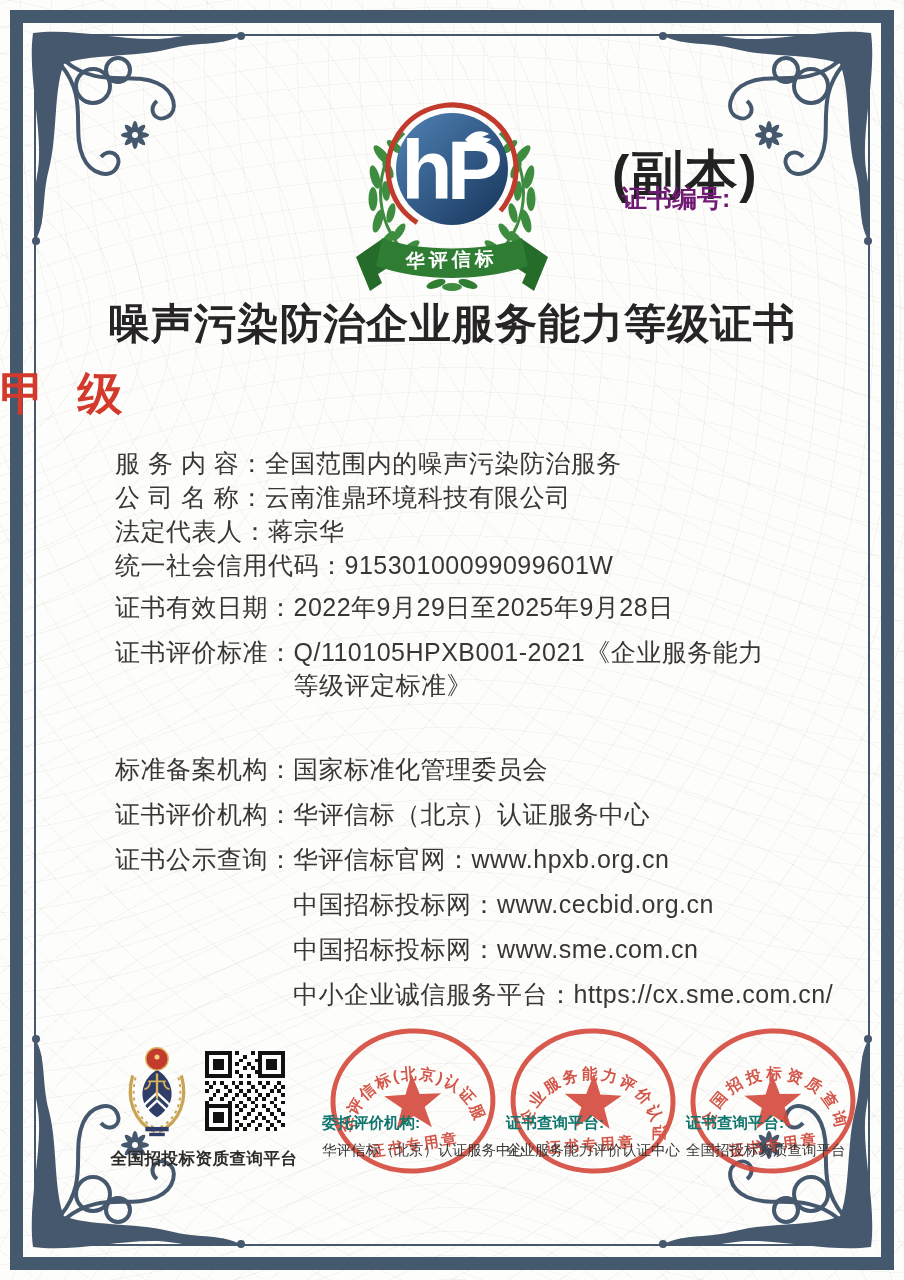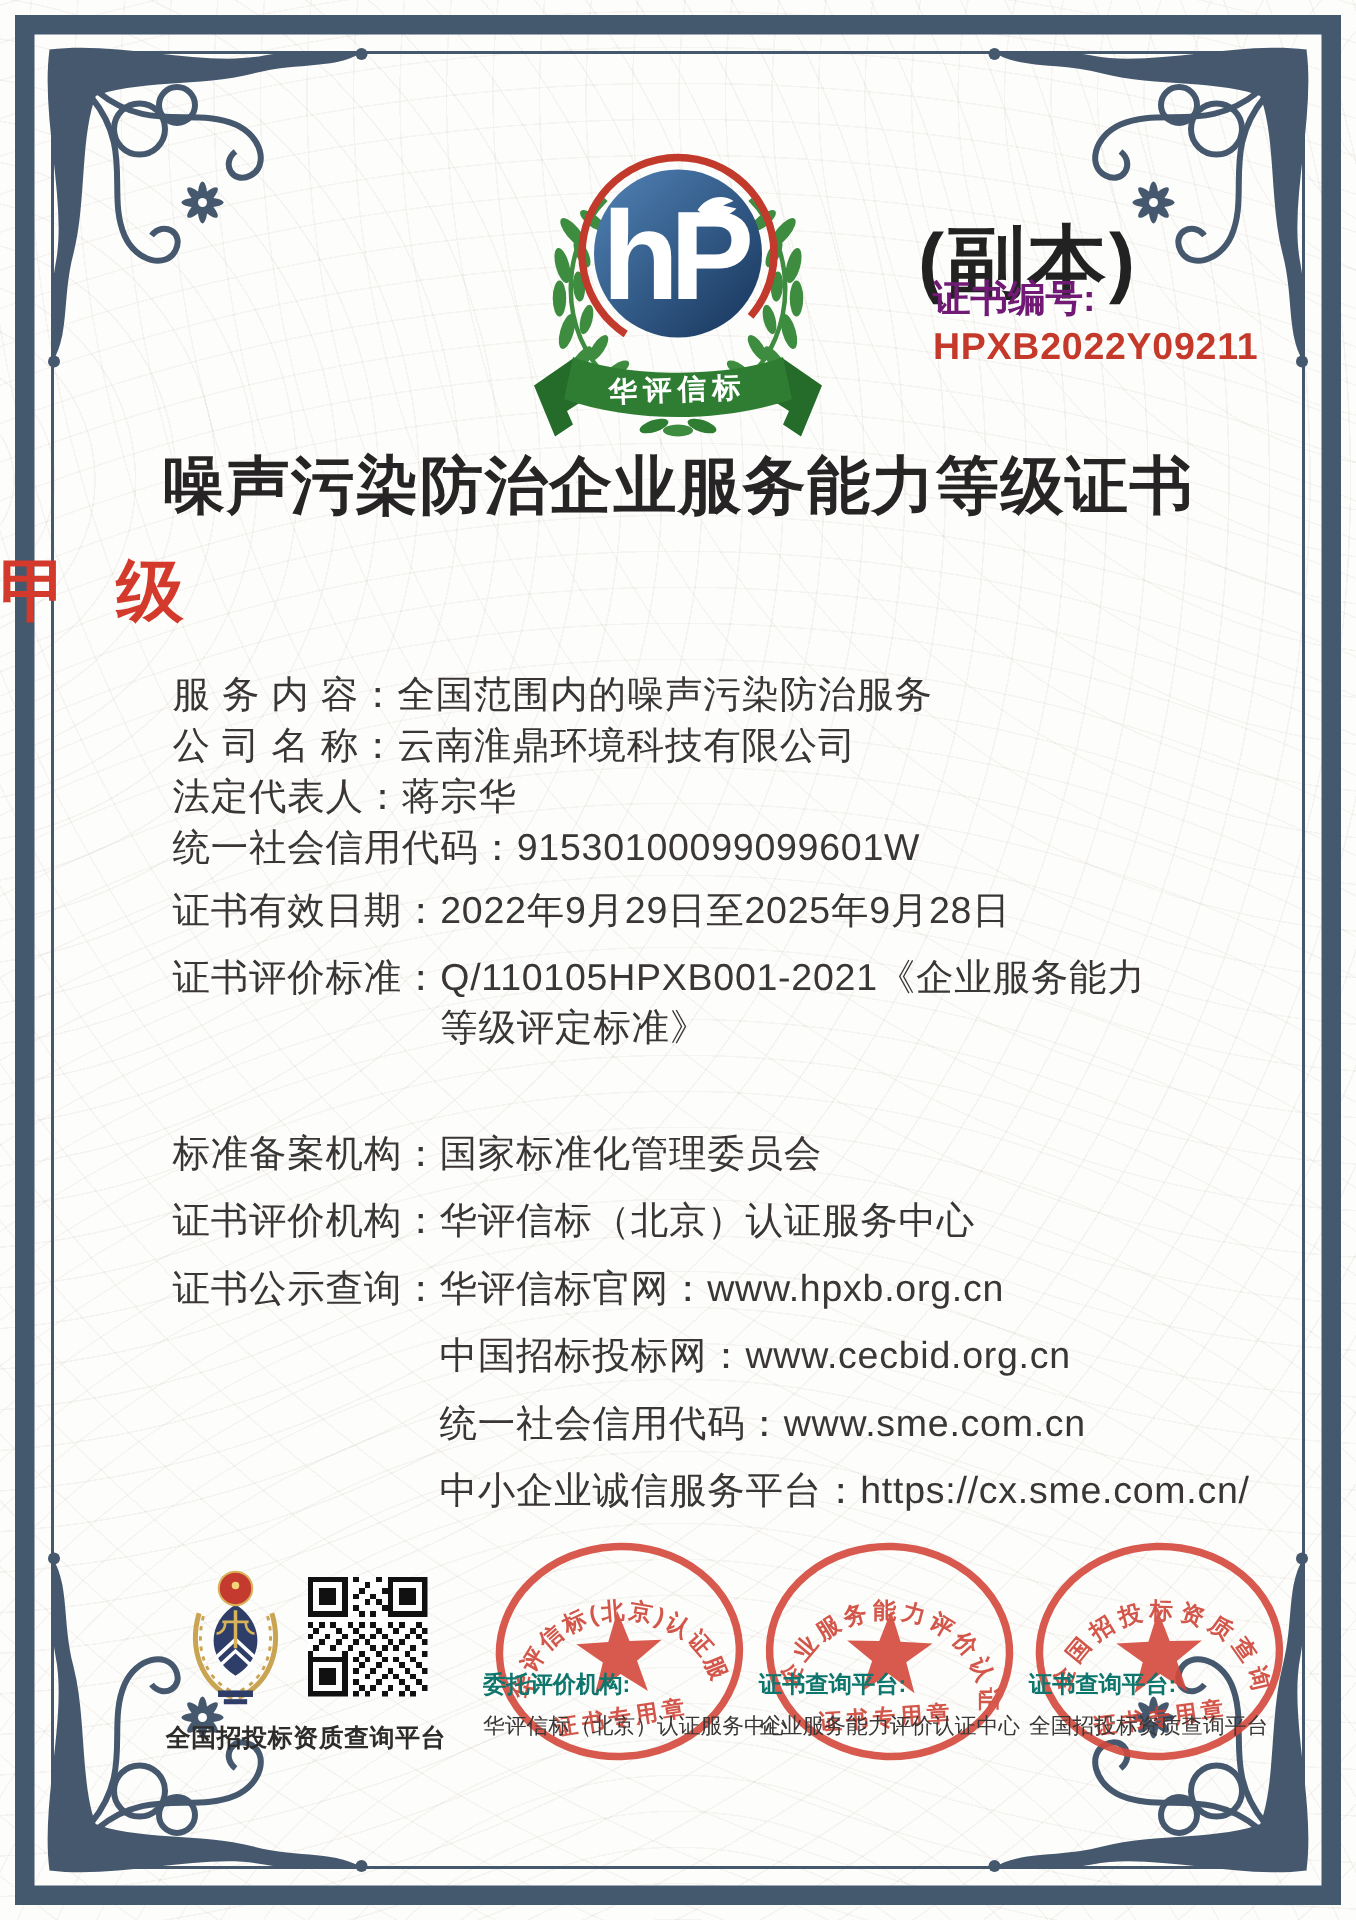--- a/index.html
+++ b/index.html
@@ -180,21 +180,20 @@
       <path d="M30 145 C 66 159 134 159 170 145 L 176 173 C 130 189 70 189 24 173 Z" fill="#2e7d32"></path>
       <text x="100" y="173" text-anchor="middle" font-family="Liberation Sans, sans-serif" font-size="19" font-weight="bold" fill="#ffffff" letter-spacing="4" transform="rotate(-2 100 173)">华评信标</text>
       <ellipse cx="84" cy="191" rx="10" ry="4" fill="#2e7d32" transform="rotate(-18 84 191)"></ellipse>
       <ellipse cx="100" cy="194" rx="10" ry="4" fill="#3e8c3f"></ellipse>
       <ellipse cx="116" cy="191" rx="10" ry="4" fill="#2e7d32" transform="rotate(18 116 191)"></ellipse>
     </g>
   </svg>
 
   <div class="copy-tag">(副本)</div>
   <div class="certno-label">证书编号:</div>
-  <div class="certno-value">HPXB2022Y09211</div>
 
   <div class="title">噪声污染防治企业服务能力等级证书</div>
   <div class="grade">甲 级</div>
 
   <div class="tblock company">
     <div class="line">服 务 内 容：全国范围内的噪声污染防治服务</div>
     <div class="line">公 司 名 称：云南淮鼎环境科技有限公司</div>
     <div class="line">法定代表人：蒋宗华</div>
     <div class="line">统一社会信用代码：91530100099099601W</div>
   </div>
@@ -222,21 +221,21 @@
     <div class="row">
       <span class="lbl">证书公示查询：</span>
       <span class="val">华评信标官网：www.hpxb.org.cn</span>
     </div>
     <div class="row">
       <span class="lbl"></span>
       <span class="val">中国招标投标网：www.cecbid.org.cn</span>
     </div>
     <div class="row">
       <span class="lbl"></span>
-      <span class="val">统一社会信用代码：www.sme.com.cn</span>
+      <span class="val">中国招标投标网：www.sme.com.cn</span>
     </div>
     <div class="row">
       <span class="lbl"></span>
       <span class="val">中小企业诚信服务平台：https://cx.sme.com.cn/</span>
     </div>
   </div>
 
   <div class="footer-authority">
     <div class="fa-icons">
       <svg width="68" height="94" viewBox="0 0 70 96">

